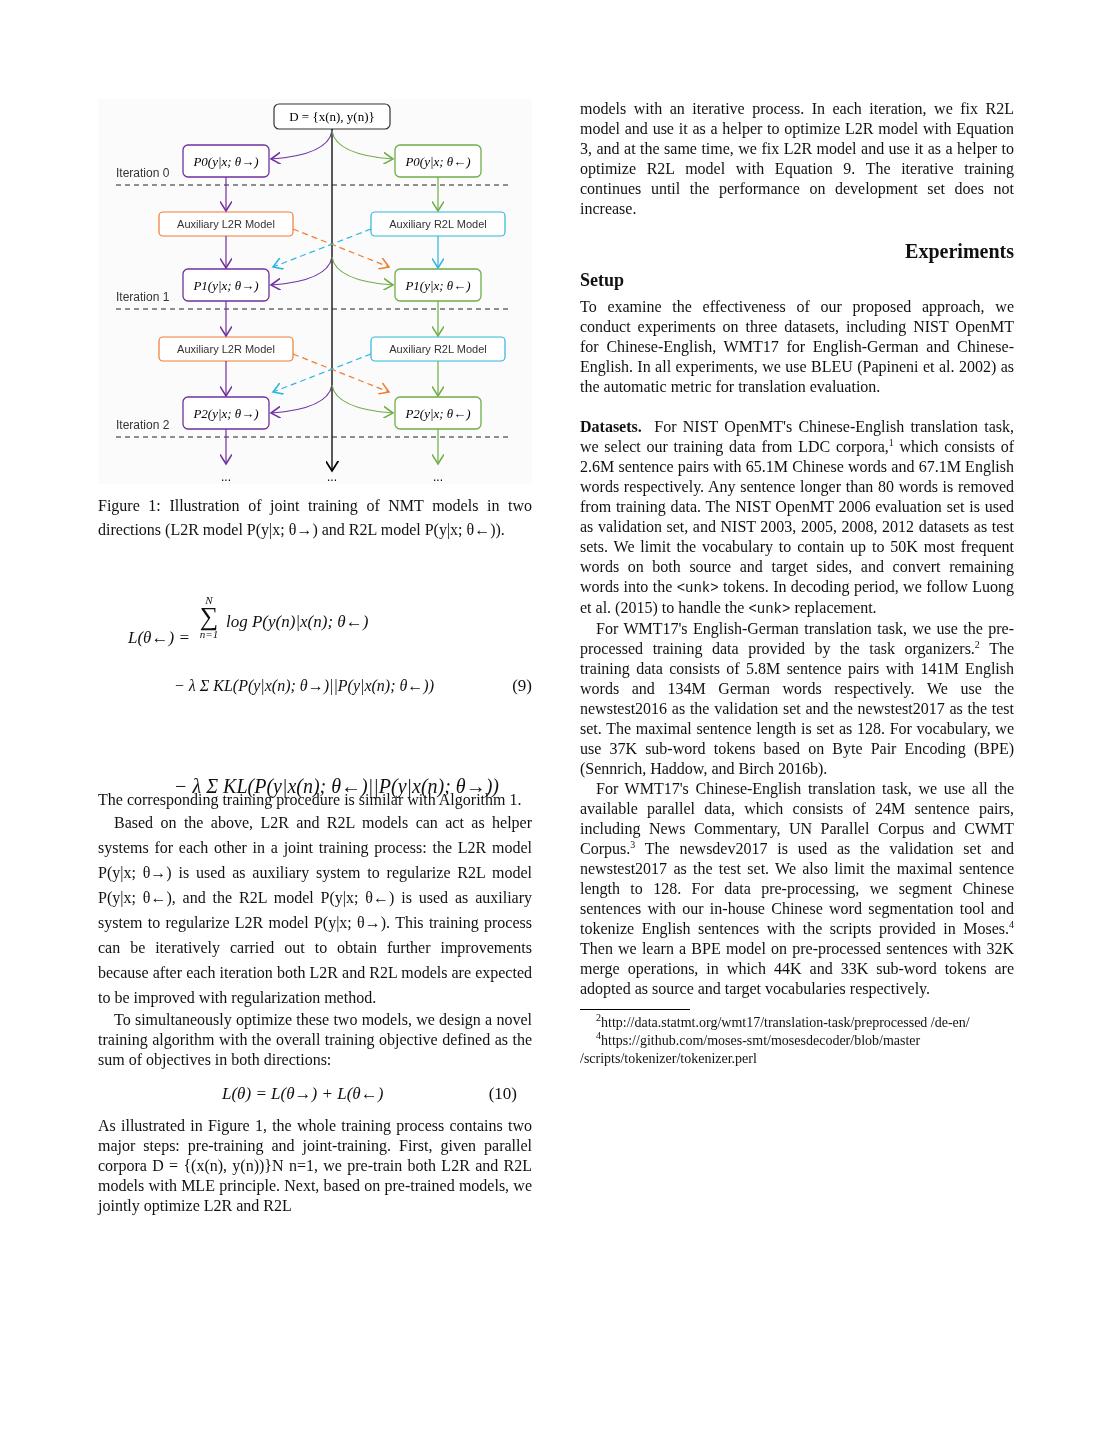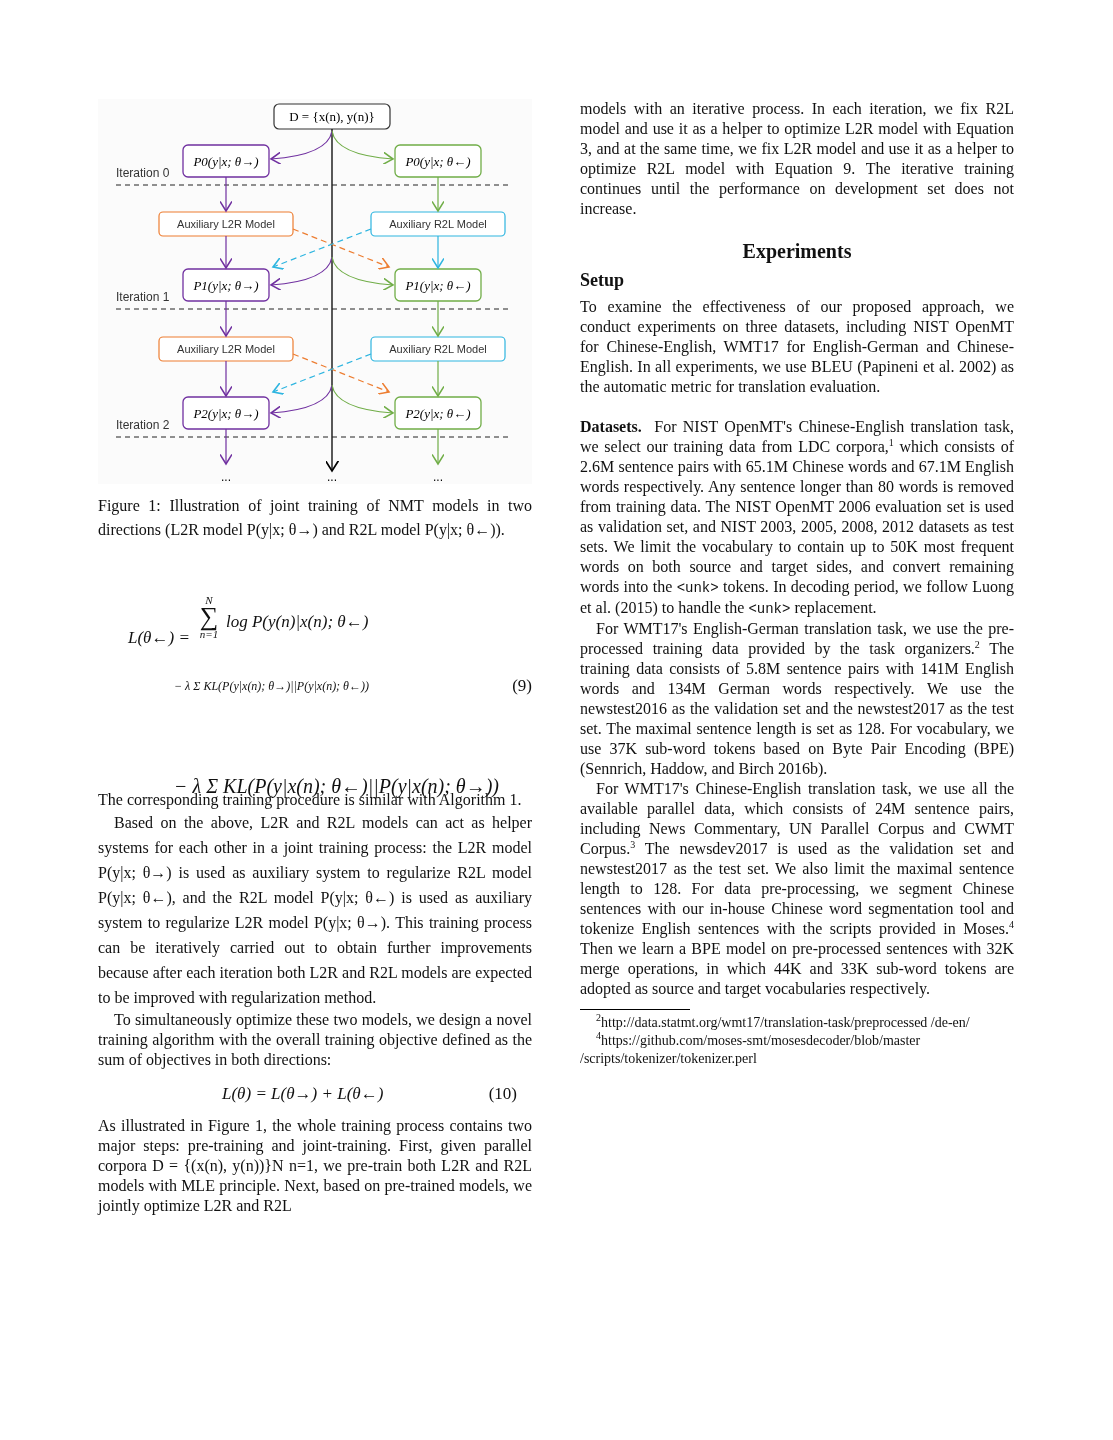--- a/index.html
+++ b/index.html
@@ -15,21 +15,21 @@
   .figure svg { display: block; }
   .caption { margin-top: 10px; text-align: justify; line-height: 24px; }
   .math { font-style: italic; }
   .eq-block { position: relative; margin: 12px 0 8px 0; height: 190px; font-size: 17px; }
   .eq-line { position: absolute; white-space: nowrap; }
   .sum { position: absolute; text-align: center; width: 26px; }
   .sum .sym { font-size: 26px; line-height: 22px; display: block; }
   .sum .lim { font-size: 11px; line-height: 12px; display: block; font-style: italic; }
   .eq-num { position: absolute; right: 0; }
   .eq10 { position: relative; height: 30px; margin: 10px 15px 6px 0; font-size: 17px; }
-  h2 { font-size: 20px; font-weight: bold; text-align: center; margin: 20px 0 6px 0; line-height: 24px; }
+  h2 { font-size: 20px; font-weight: bold; text-align: right; margin: 20px 0 6px 0; line-height: 24px; }
   h3 { font-size: 18px; font-weight: bold; margin: 0 0 6px 0; line-height: 22px; }
   .para-head { font-weight: bold; }
   sup { font-size: 10px; line-height: 0; }
   .fn-rule { width: 110px; border-top: 1px solid #000; margin: 10px 0 4px 0; }
   .fn { font-size: 14px; line-height: 18px; }
   .fn p { text-align: justify; }
   .gap-lg { height: 38px; }
   .gap-md { height: 20px; }
 </style>
 </head>
@@ -154,21 +154,21 @@
 
   <div class="eq-block">
     <span class="eq-line math" style="left:30px; top:36px;">L(θ←) =</span>
     <span class="sum" style="left:98px; top:2px;">
       <span class="lim">N</span>
         <span class="sym">∑</span>
         <span class="lim">n=1</span>
     </span>
     <span class="eq-line math" style="left:128px; top:20px;text-align:right;">log P(y(n)|x(n); θ←)</span>
 
-    <span class="eq-line math" style="left:76px; top:84px; font-size:12px;">− λ Σ KL(P(y|x(n); θ→)||P(y|x(n); θ←))</span>
+    <span class="eq-line math" style="left:76px; top:84px; font-size:16px;">− λ Σ KL(P(y|x(n); θ→)||P(y|x(n); θ←))</span>
     <span class="eq-num" style="top:84px;">(9)</span>
 
     <span class="eq-line math" style="left:76px; top:148px; font-size:20px;margin-top:36px;">− λ Σ KL(P(y|x(n); θ←)||P(y|x(n); θ→))</span>
   </div>
 
   <p>The corresponding training procedure is similar with Algorithm 1.</p>
   <p class="indent" style="line-height:25px;">Based on the above, L2R and R2L models can act as helper systems for each other in a joint training process: the L2R model P(y|x; θ→) is used as auxiliary system to regularize R2L model P(y|x; θ←), and the R2L model P(y|x; θ←) is used as auxiliary system to regularize L2R model P(y|x; θ→). This training process can be iteratively carried out to obtain further improvements because after each iteration both L2R and R2L models are expected to be improved with regularization method.</p>
   <p class="indent">To simultaneously optimize these two models, we design a novel training algorithm with the overall training objective defined as the sum of objectives in both directions:</p>
 
   <div class="eq10">

